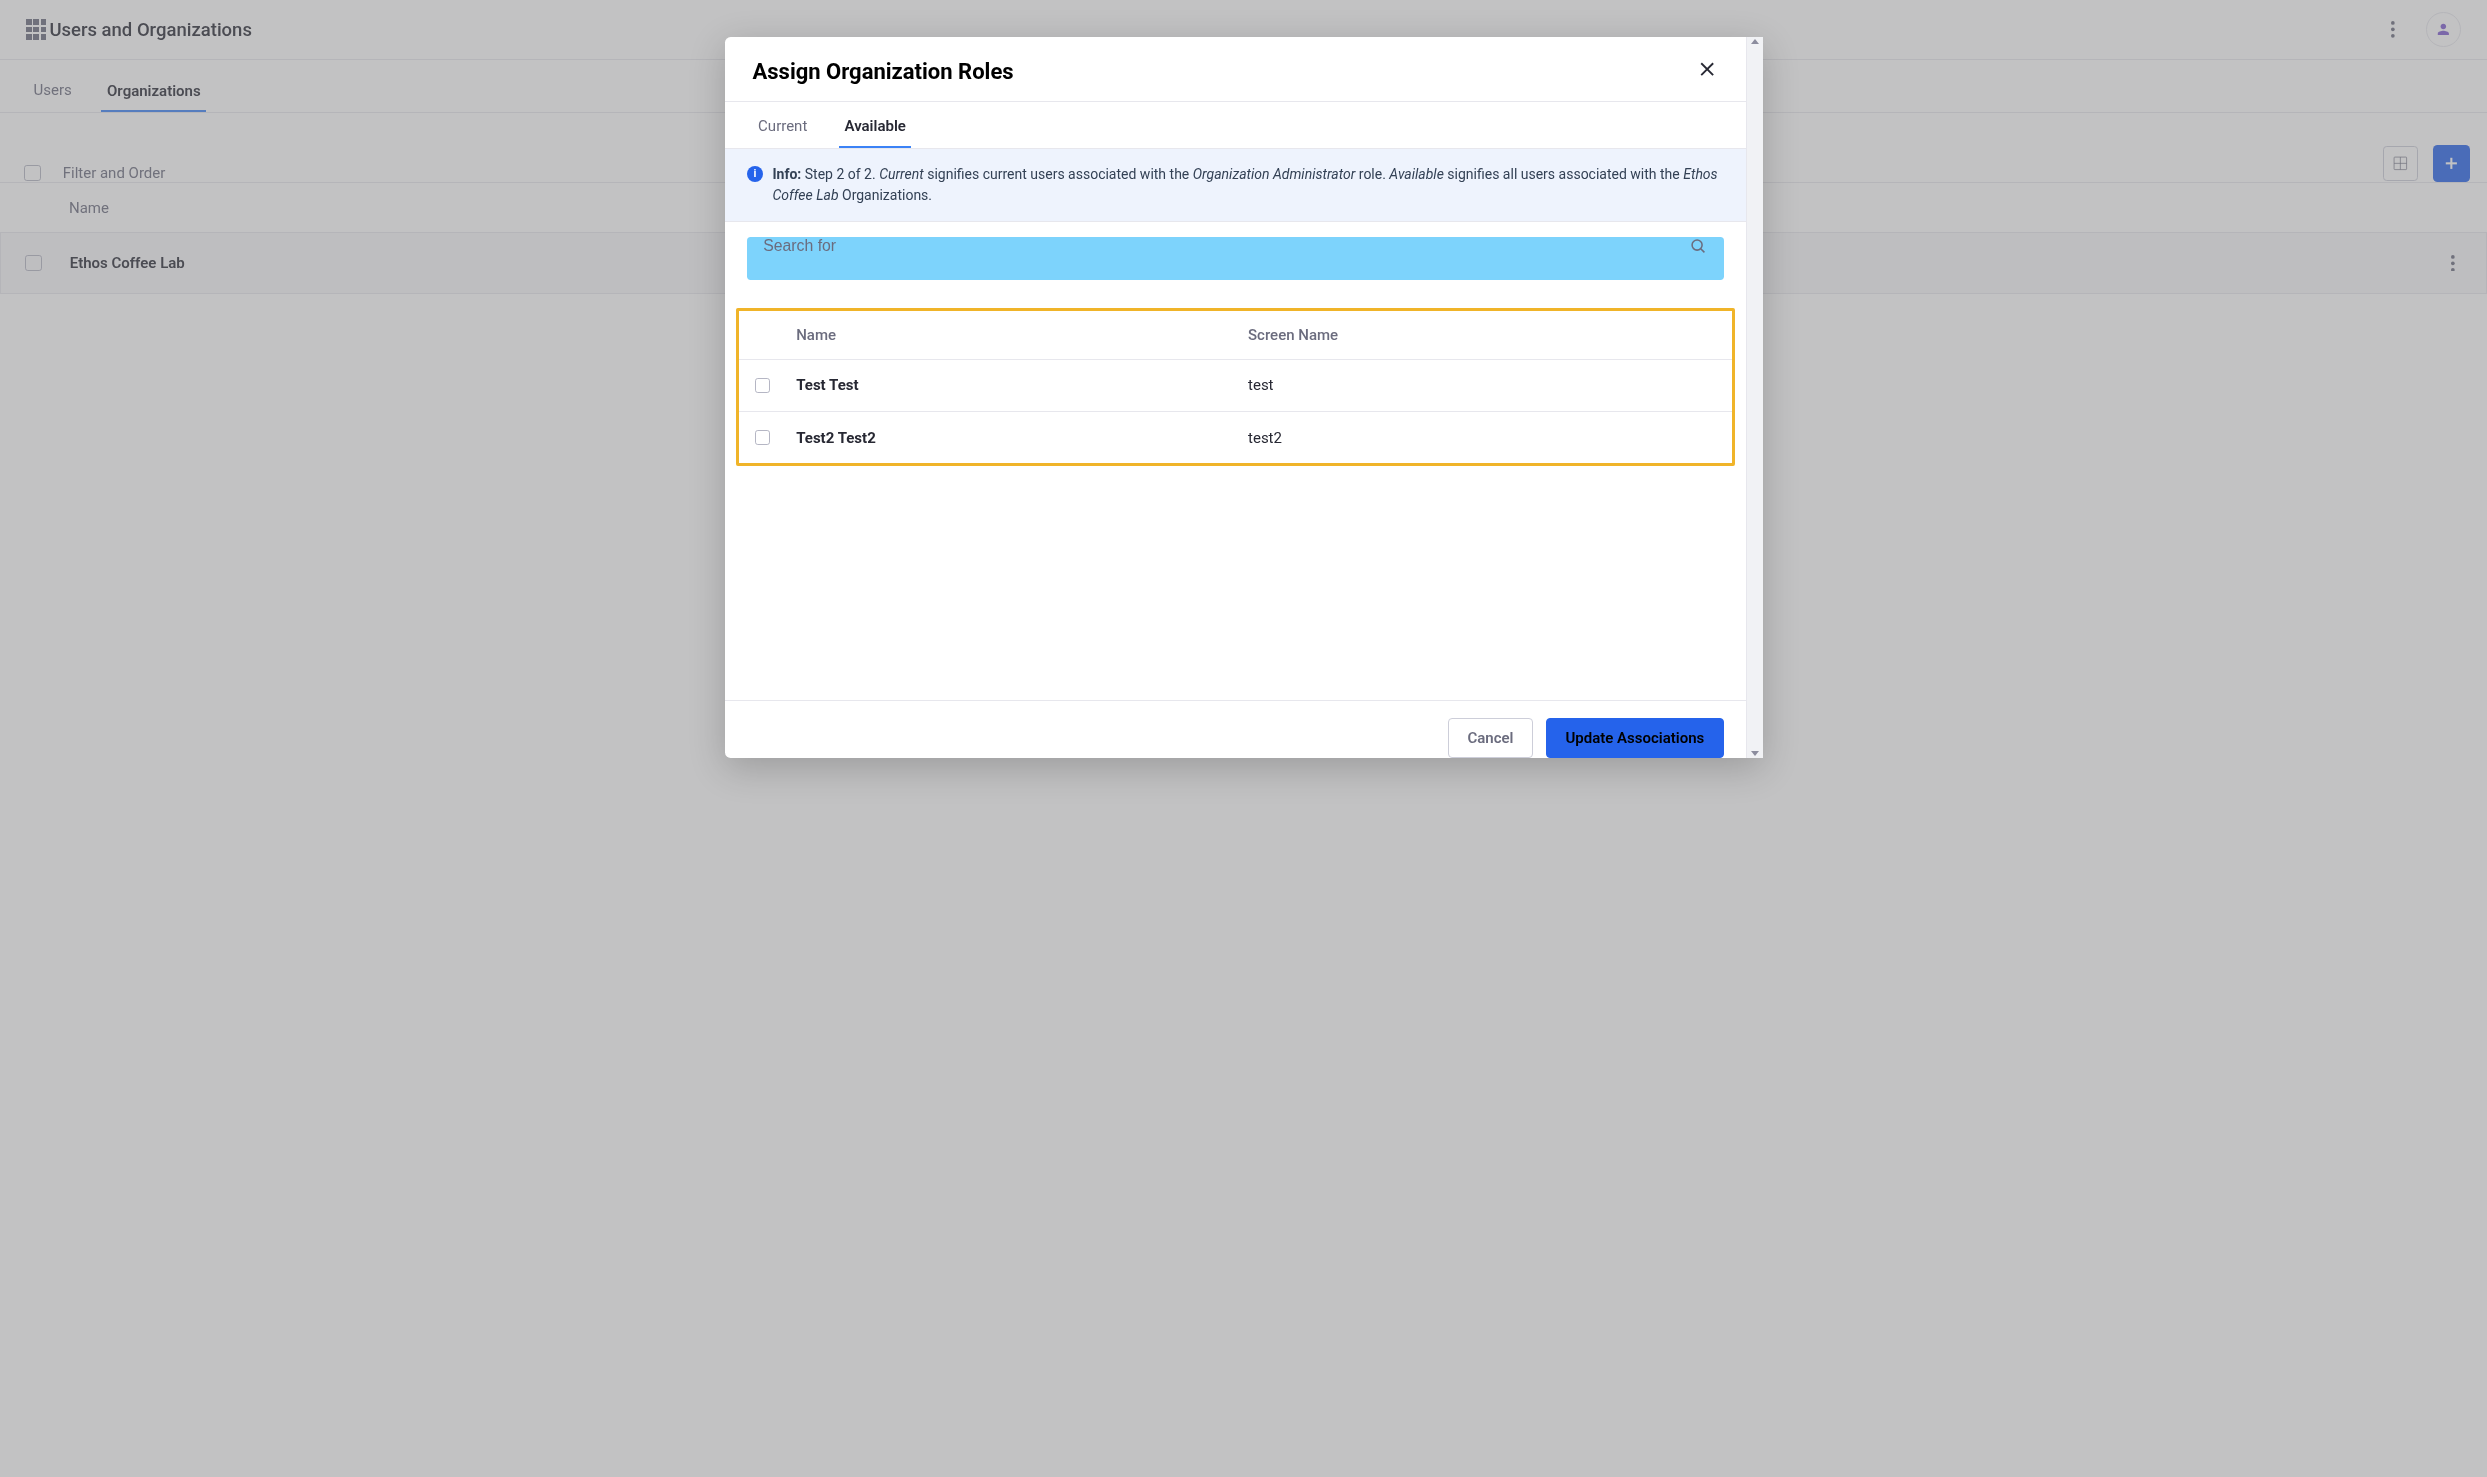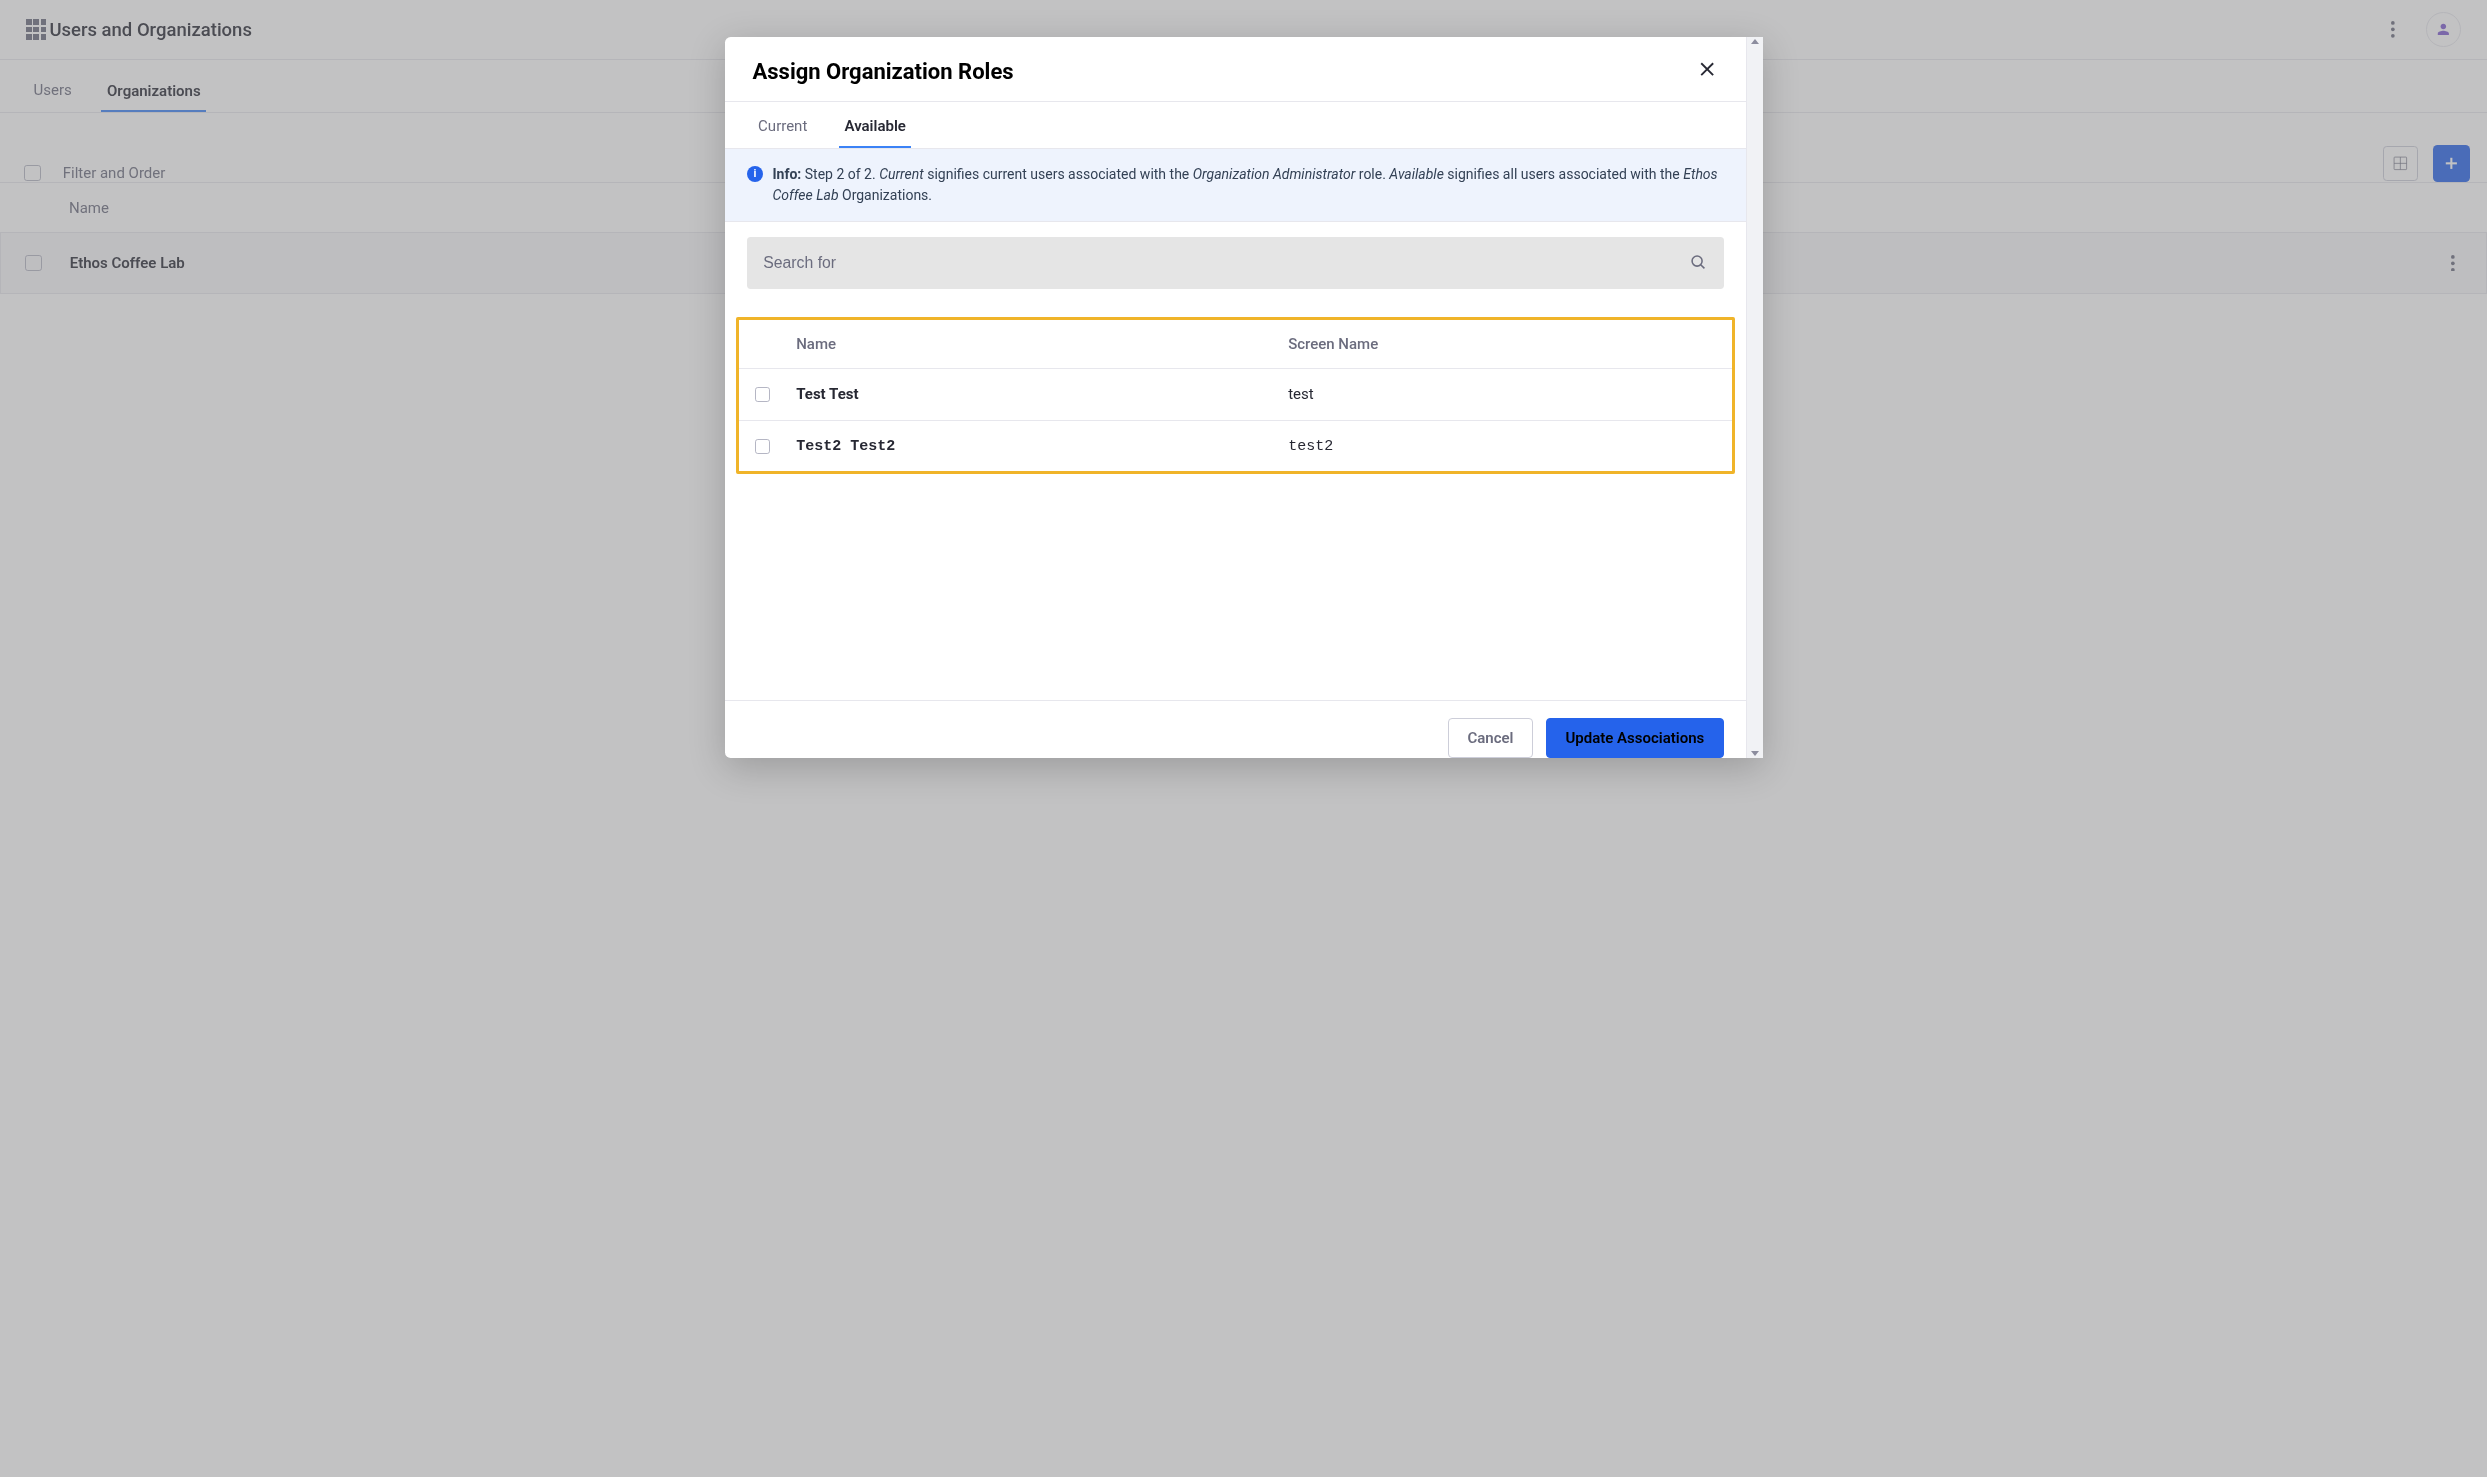--- a/index.html
+++ b/index.html
@@ -124,41 +124,41 @@
   .info-icon {
     flex-shrink: 0; width: 16.7px; height: 16.7px; border-radius: 50%; background: #2563eb;
     display: flex; align-items: center; justify-content: center; color: #fff;
     font-weight: 700; font-size: 11px; margin-top: 1.9px;
   }
   .info-text b.lead { font-weight: 700; }
   .info-text i { font-style: italic; }
 
   .search-wrap { padding: 15px 22px; }
   .search-box {
-    background: #e5e5e5; height: 52px; border-radius: 3.7px;
-    display: flex; align-items: center; padding: 0 16.7px; gap: 13px;
+    background: #7dd3fc; height: 43px; border-radius: 3.7px;
+    display: flex; align-items: flex-start; padding: 0 16.7px; gap: 13px;
   }
   .search-box input {
     flex: 1; border: none; background: transparent; font-size: 15.8px; color: #6b6c7e; outline: none;
   }
   .search-box input::placeholder { color: #6b6c7e; }
   .search-box svg { width: 18.5px; height: 18.5px; stroke: #6b6c7e; fill: none; stroke-width: 2; }
 
   .highlight-box {
     margin: 13px 11px 0 11px; border: 3.7px solid #f0b429; border-radius: 1.9px;
   }
   .htable { width: 100%; border-collapse: collapse; }
   .htable th {
     text-align: left; font-weight: 500; color: #6b6c7e; font-size: 15px;
     padding: 15px 13px; border-bottom: 0.9px solid #e7e7ed;
   }
   .htable td {
     padding: 16.7px 13px; border-bottom: 0.9px solid #e7e7ed; font-size: 15px; color: #272833;
   }
-  .htable tr:last-child td { border-bottom: none; font-family: Liberation Mono, monospace; }
+  .htable tr:last-child td { border-bottom: none; }
   .htable .cb-col { width: 39px; padding-left: 16.7px; }
   .htable .cb-col .cb { width: 15px; height: 15px; border: 1.4px solid #b5b6c4; border-radius: 2.8px; }
   .htable .name-col { font-weight: 700; }
 
   .modal-footer {
     margin-top: auto; padding: 16.7px 22px 0 22px; border-top: 0.9px solid #e7e7ed;
     display: flex; justify-content: flex-end; gap: 13px;
   }
   .btn {
     padding: 10.2px 18.5px; border-radius: 4px; font-size: 15px; font-weight: 600; cursor: pointer;

